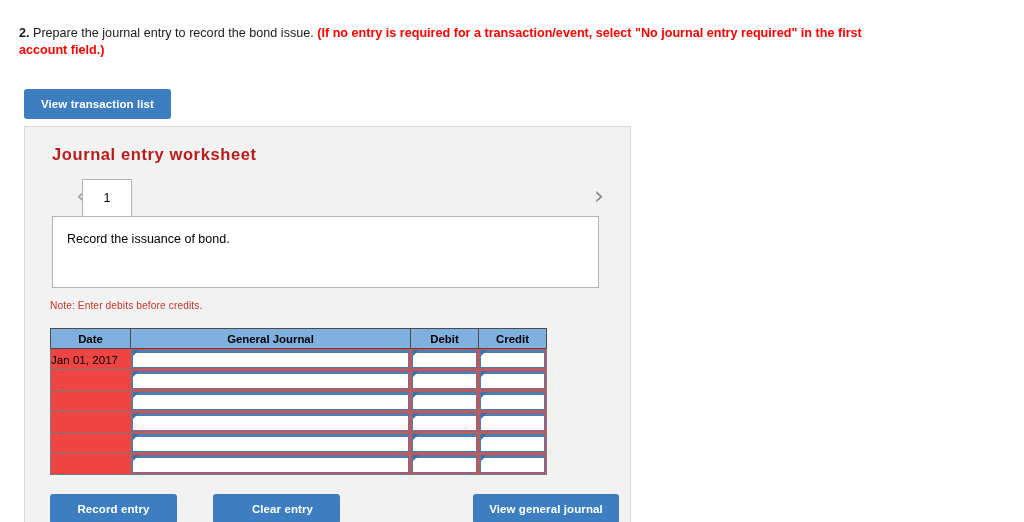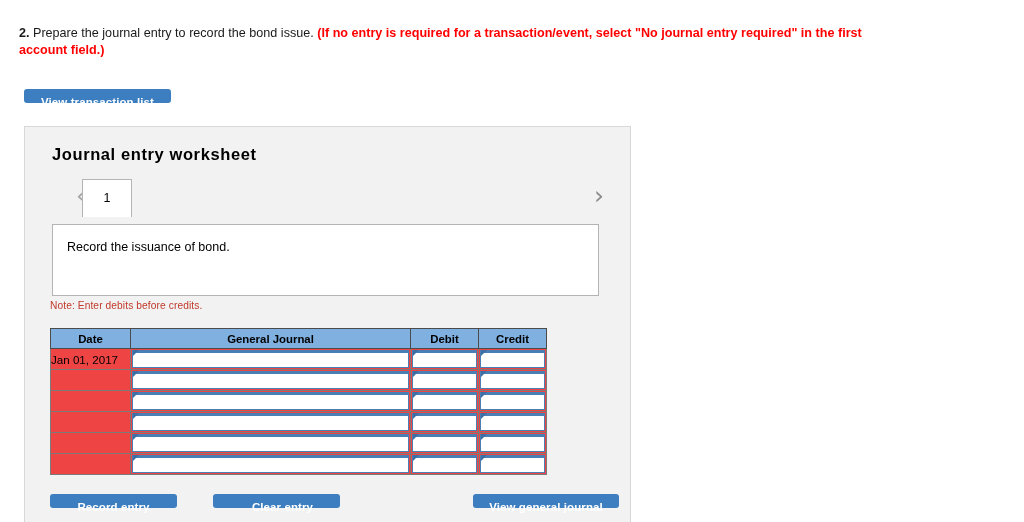--- a/index.html
+++ b/index.html
@@ -43,21 +43,21 @@
     display: inline-block;
     background: #3c7ebf;
     color: #ffffff;
     font-size: 11.5px;
     font-weight: bold;
     text-align: center;
     border: none;
     border-radius: 3px;
     padding: 0;
     line-height: 26px;
-    height: 14px;
+    height: 30px;
     cursor: pointer;
     font-family: "Liberation Sans", sans-serif;
     letter-spacing: 0.1px;
   }
 
   .view-transaction-btn {
     position: absolute;
     left: 24px;
     top: 89px;
     width: 147px;
@@ -76,21 +76,21 @@
     box-sizing: border-box;
   }
 
   .panel-title {
     position: absolute;
     left: 27px;
     top: 18px;
     font-size: 16.5px;
     font-weight: bold;
     letter-spacing: 0.6px;
-    color: #000000;
+    color: #b91c1c;
   }
 
   
   .tabstrip {
     position: absolute;
     left: 0px;
     top: 52px;
     width: 607px;
     height: 38px;
   }
@@ -123,21 +123,21 @@
     font-size: 12.5px;
     text-align: center;
     line-height: 36px;
     cursor: pointer;
   }
 
   
   .desc-box {
     position: absolute;
     left: 27px;
-    top: 97px;
+    top: 89px;
     width: 547px;
     height: 72px;
     background: #ffffff;
     border: 1px solid #b4b4b4;
     box-sizing: border-box;
   }
   .desc-text {
     position: absolute;
     left: 14px;
     top: 15px;

